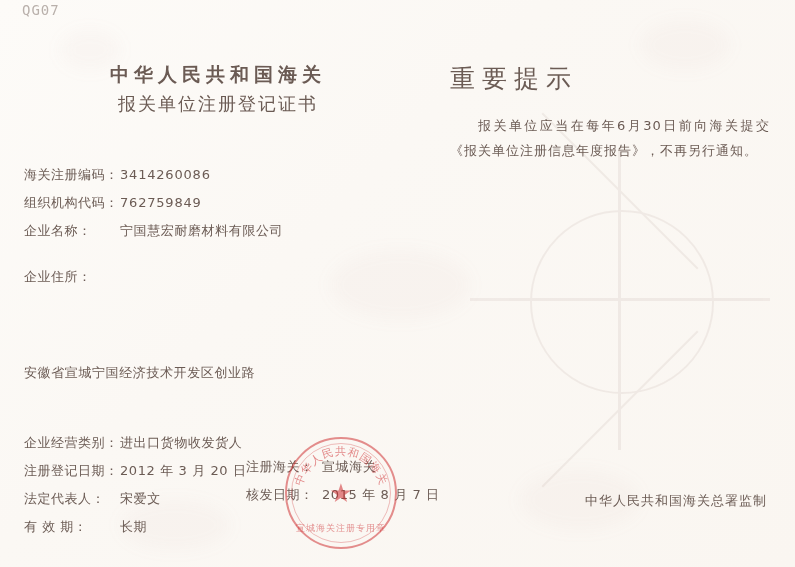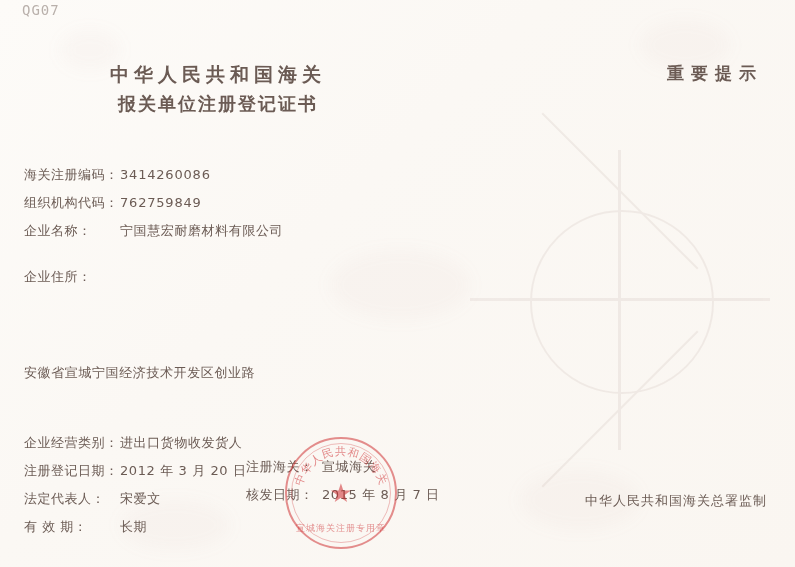--- a/index.html
+++ b/index.html
@@ -49,36 +49,36 @@
   }
   .doc-title .line1 {
     font-size: 19px;
     letter-spacing: 5px;
     font-weight: 600;
     line-height: 28px;
   }
   .doc-title .line2 {
     font-size: 18px;
     letter-spacing: 2px;
-    font-weight: 700;
+    font-weight: 400;
     line-height: 28px;
     margin-top: 2px;
   }
 
   
   .notice {
     position: absolute;
     left: 450px;
     top: 62px;
     width: 320px;
   }
   .notice-title {
-    text-align: right;
-    font-size: 17px;
-    font-weight: 700;
+    text-align: left;
+    font-size: 25px;
+    font-weight: 400;
     letter-spacing: 7px;
     color: #6b5b54;
     padding-right: 7px;
   }
   .notice-body {
     margin-top: 18px;
     font-size: 13px;
     line-height: 25px;
     color: #6b5b54;
     text-align: justify;
@@ -225,20 +225,21 @@
 
   <div class="corner-code">QG07</div>
 
   <div class="doc-title">
     <div class="line1">中华人民共和国海关</div>
     <div class="line2">报关单位注册登记证书</div>
   </div>
 
   <div class="notice">
     <div class="notice-title">重要提示</div>
+    <div class="notice-body">报关单位应当在每年6月30日前向海关提交《报关单位注册信息年度报告》，不再另行通知。</div>
   </div>
 
   <div class="fields">
     <div class="row">
       <div class="label">海关注册编码：</div>
       <div class="value num">3414260086</div>
     </div>
     <div class="row">
       <div class="label">组织机构代码：</div>
       <div class="value num">762759849</div>

